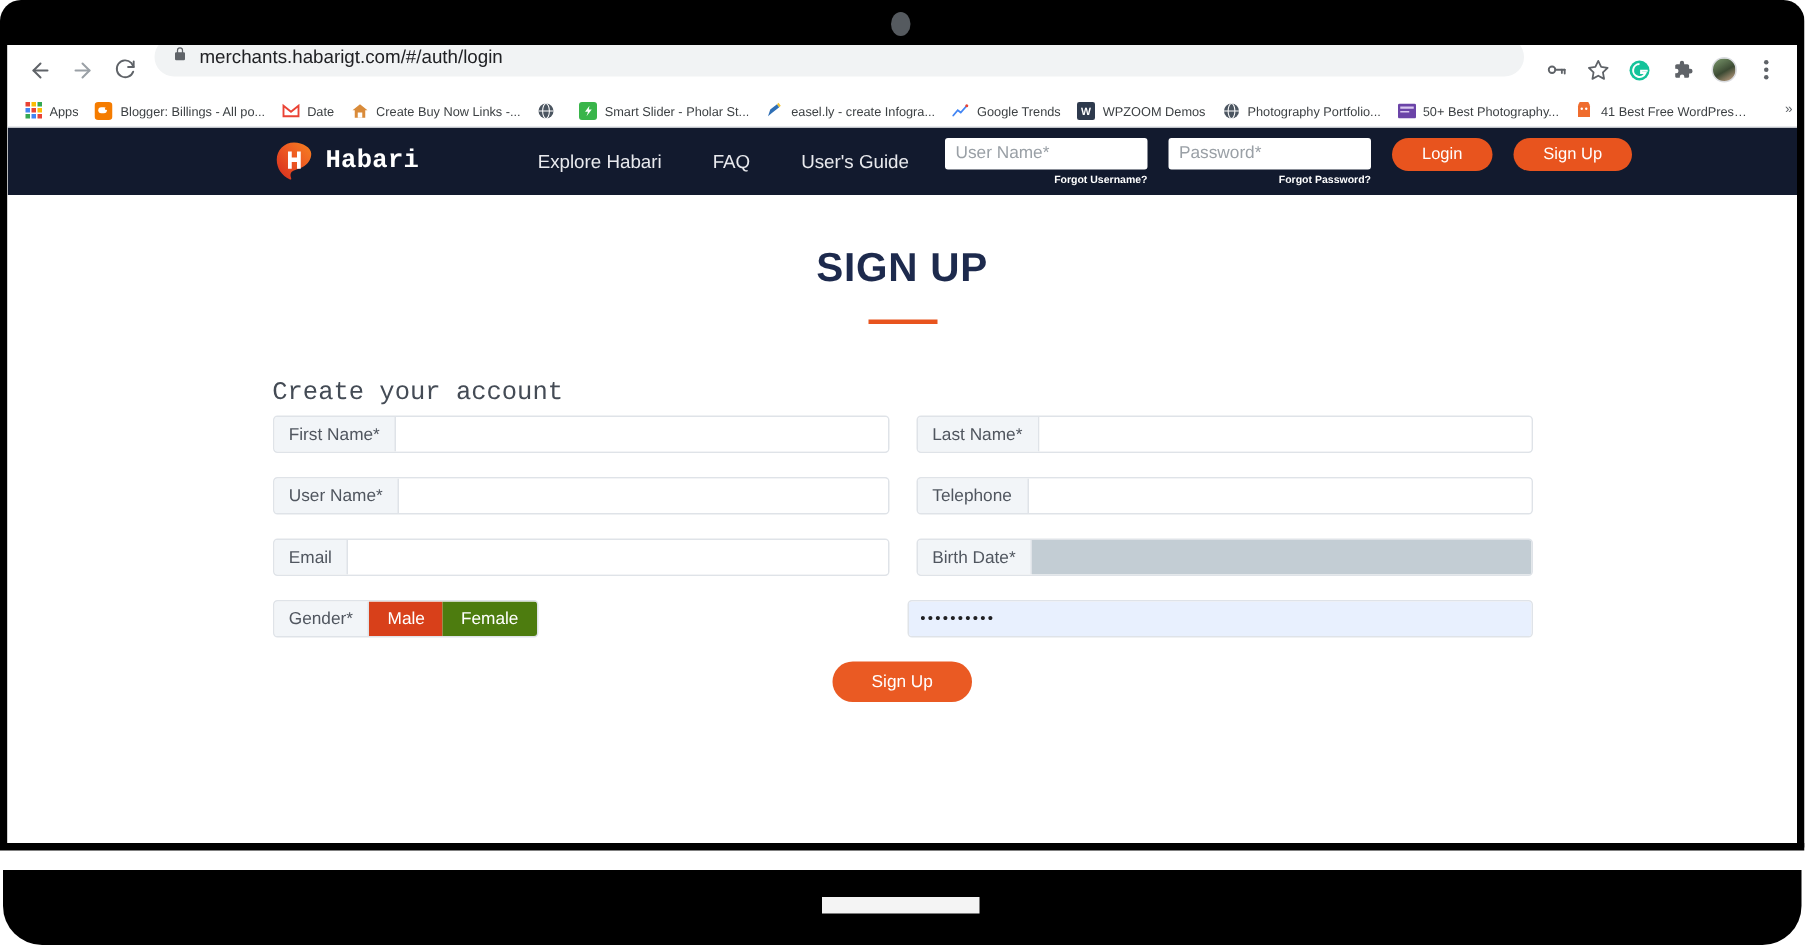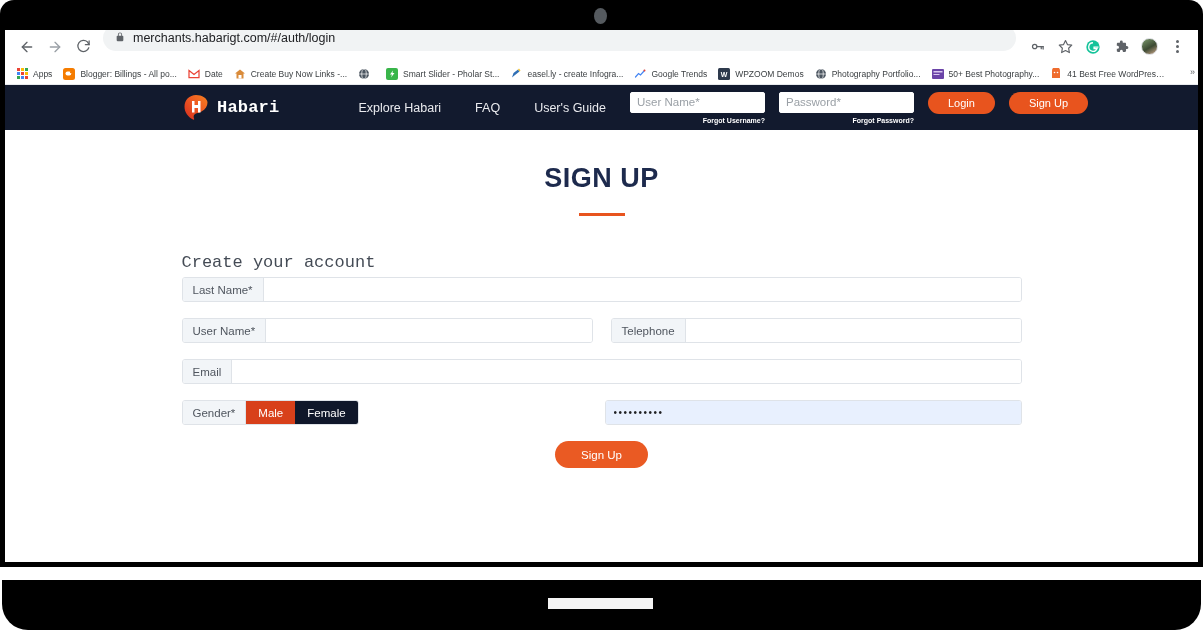--- a/index.html
+++ b/index.html
@@ -308,21 +308,21 @@
   .gender-right { flex: 1 1 0; display: flex; }
   .gender-opt {
     display: flex; align-items: center; justify-content: center;
     padding: 0 12px;
     font-size: 11.5px;
     color: #ffffff;
     cursor: pointer;
     white-space: nowrap;
   }
   .gender-opt.male { background: #d8401a; }
-  .gender-opt.female { background: #0f172a; }
+  .gender-opt.female { background: #4d7c0f; }
 
   .submit-row { display: flex; justify-content: center; margin-top: 6px; }
   .submit-btn {
     background: #ea5a23;
     color: #ffffff;
     border: none;
     border-radius: 15px;
     height: 27px;
     padding: 0 26px;
     font-size: 11.5px;
@@ -590,40 +590,48 @@
       <div class="headline-wrap">
         <div class="headline">SIGN UP</div>
         <div class="headline-rule"></div>
       </div>
 
       <div class="form-area">
         <div class="create-label">Create your account</div>
 
         <div class="form-row">
           <div class="input-group">
+            <span class="ig-addon">First Name*</span>
+            <input class="ig-input" type="text" style="">
+          </div>
+          <div class="input-group">
             <span class="ig-addon">Last Name*</span>
             <input class="ig-input" type="text" style="">
           </div>
         </div>
 
         <div class="form-row">
           <div class="input-group">
             <span class="ig-addon">User Name*</span>
             <input class="ig-input" type="text" style="">
           </div>
           <div class="input-group">
             <span class="ig-addon">Telephone</span>
             <input class="ig-input" type="text" style="">
           </div>
         </div>
 
         <div class="form-row">
           <div class="input-group">
             <span class="ig-addon">Email</span>
             <input class="ig-input" type="text" style="">
+          </div>
+          <div class="input-group">
+            <span class="ig-addon">Birth Date*</span>
+            <input class="ig-input disabled-bg" type="text" style="">
           </div>
         </div>
 
         <div class="gender-row">
           <div class="gender-left">
             <div class="gender-group">
               <span class="ig-addon">Gender*</span>
               <span class="gender-opt male">Male</span>
               <span class="gender-opt female">Female</span>
             </div>

